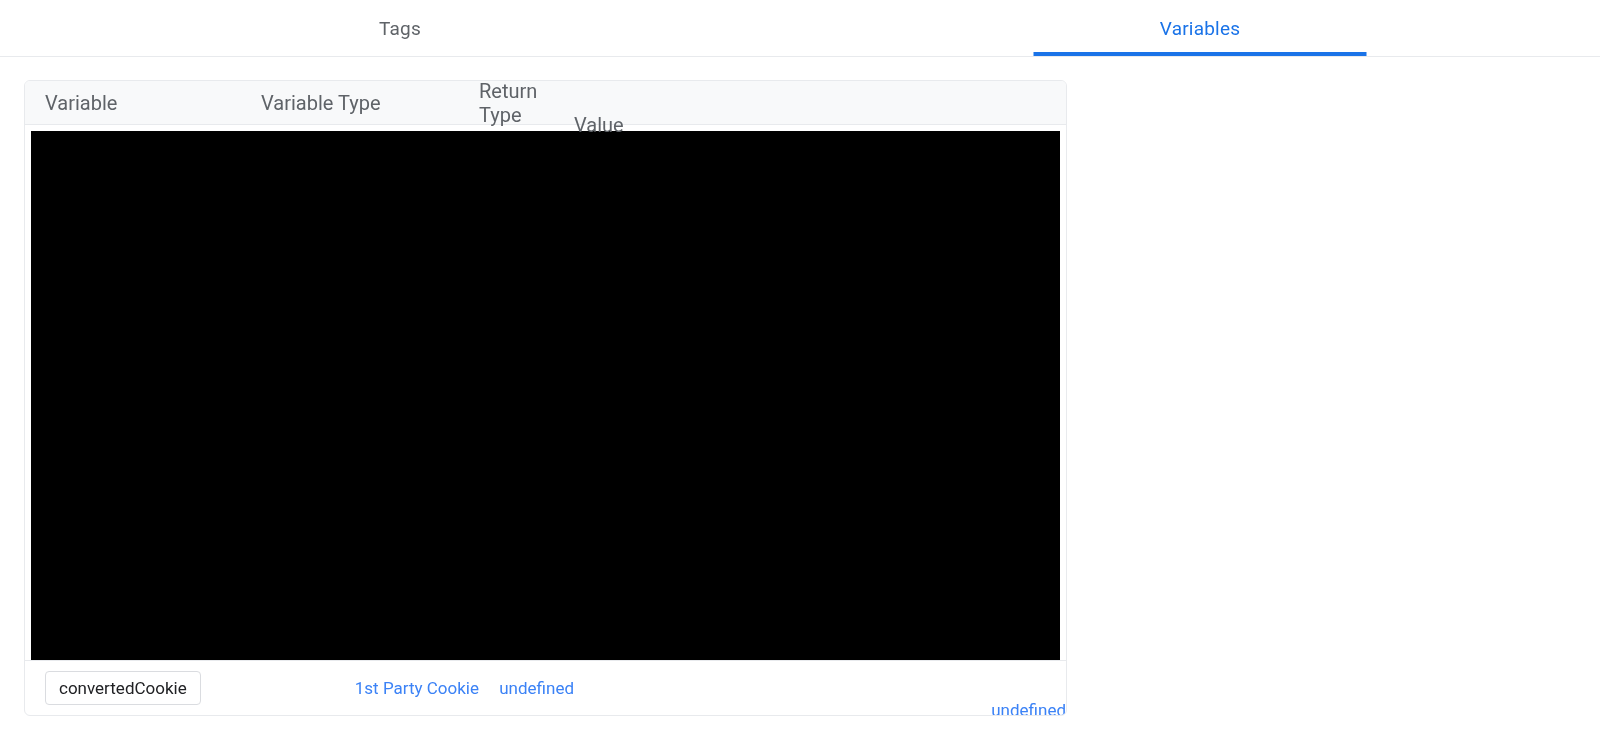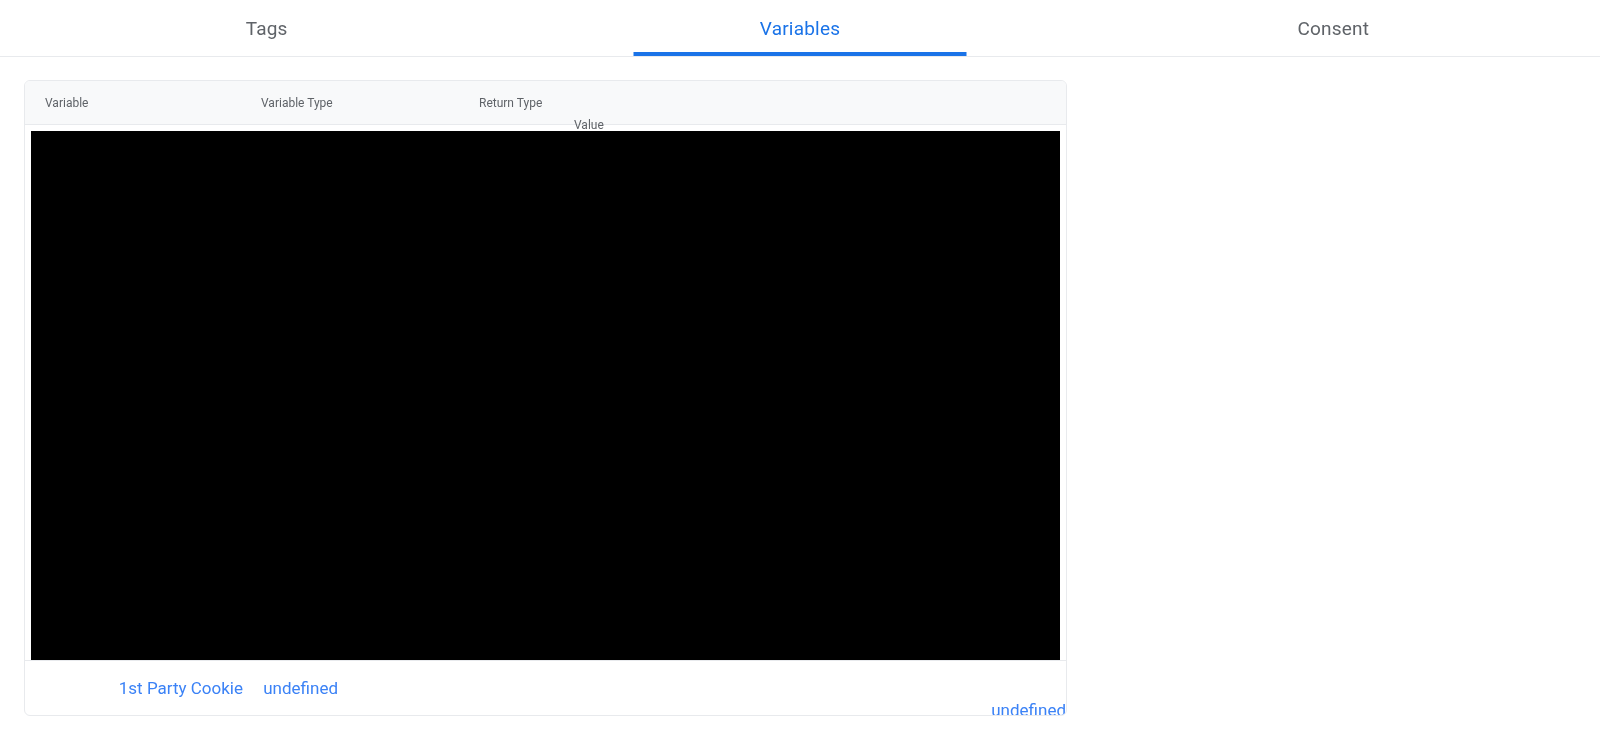--- a/index.html
+++ b/index.html
@@ -51,21 +51,21 @@
       width: 1043px;
       border: 1px solid #e8eaed;
       border-radius: 6px;
       overflow: hidden;
     }
     .panel-header {
       display: flex;
       background: #f8f9fa;
       height: 44px;
       align-items: center;
-      font-size: 12px;
+      font-size: 20px;
       color: #5f6368;
       border-bottom: 1px solid #e8eaed;
     }
     .col-variable {
       width: 236px;
       padding-left: 20px;
     }
     .col-type {
       width: 218px;
     }
@@ -110,35 +110,35 @@
 </head>
 <body>
 
 <div class="tabs-bar">
   <div class="tab">
     <span>Tags</span>
   </div>
   <div class="tab active">
     <span>Variables</span>
   </div>
-  <div class="tab">
-    <span>Consent</span>
-  </div>
 </div>
 
 <div class="panel-area">
   <div class="panel">
     <div class="panel-header">
       <div class="col-variable">Variable</div>
       <div class="col-type">Variable Type</div>
       <div class="col-return">Return Type</div>
       <div class="col-value">Value</div>
     </div>
 
     <div class="redacted-block"></div>
 
     <div class="row">
+      <div class="col-variable">
+        <span class="variable-chip">convertedCookie</span>
+      </div>
       <div class="col-type cell-text">1st Party Cookie</div>
       <div class="col-return cell-text">undefined</div>
       <div class="col-value cell-text">undefined</div>
     </div>
   </div>
 </div>
 
 </body></html>

